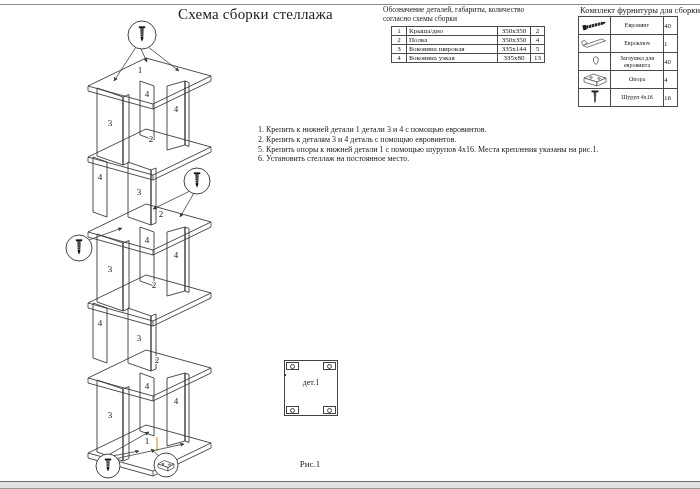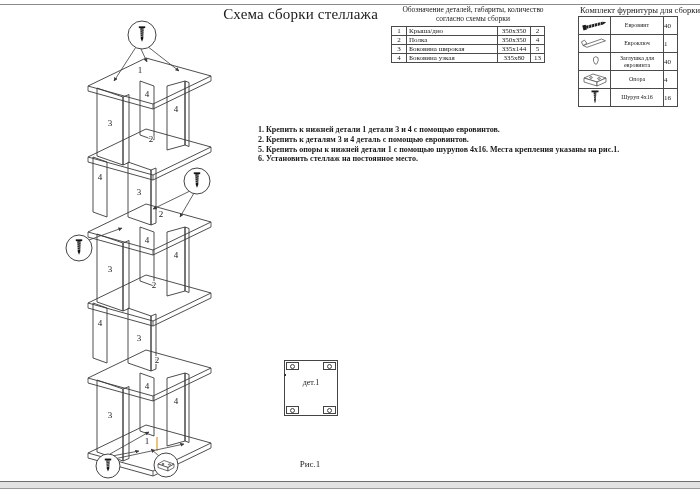--- a/index.html
+++ b/index.html
@@ -2,38 +2,38 @@
 <html><head>
 <meta charset="utf-8">
 <style>
   html,body{margin:0;padding:0;}
   body{width:700px;height:489px;background:#fff;position:relative;overflow:hidden;
        font-family:"Liberation Serif","DejaVu Serif",serif;color:#1a1a1a;}
   .page{position:absolute;inset:0;background:#fff;}
   .top-rule{position:absolute;left:0;top:4px;width:700px;height:1px;background:#8a8a8a;}
   .bottom-strip{position:absolute;left:0;top:481px;width:700px;height:8px;background:#e2e2e2;
        border-top:1px solid #6f6f6f;border-bottom:1px solid #9a9a9a;box-sizing:border-box;}
-  .title{position:absolute;left:178px;top:6px;width:200px;text-align:right;
+  .title{position:absolute;left:178px;top:6px;width:200px;text-align:left;
        font-size:15px;letter-spacing:.2px;}
-  .parts-header{position:absolute;left:383px;top:5px;width:180px;text-align:center;
+  .parts-header{position:absolute;left:383px;top:5px;width:180px;text-align:left;
        font-size:7.5px;line-height:9px;}
   table{border-collapse:collapse;}
   .parts-table{position:absolute;left:391px;top:26px;font-size:7px;}
   .parts-table td{border:1px solid #4a4a4a;height:8px;padding:0 2px;line-height:8px;}
   .parts-table td.c-num{width:10px;text-align:center;}
   .parts-table td.c-name{width:86px;}
   .parts-table td.c-size{width:28px;text-align:center;}
   .parts-table td.c-qty{width:9px;text-align:center;}
   .hw-title{position:absolute;left:568px;top:5px;width:132px;text-align:right;font-size:8.5px;}
   .hw-table{position:absolute;left:578px;top:16px;font-size:6px;}
   .hw-table td{border:1px solid #4a4a4a;padding:0;height:16px;}
   .hw-table td.h-icon{width:31px;text-align:center;}
   .hw-table td.h-name{width:50px;text-align:center;line-height:6.5px;padding:0 1px;}
   .hw-table td.h-qty{width:13px;text-align:left;font-size:7px;}
-  .instructions{position:absolute;left:258px;top:125px;width:340px;font-size:8px;line-height:9.8px;font-weight:bold;}
+  .instructions{position:absolute;left:258px;top:125px;width:340px;font-size:8px;line-height:9.8px;}
   .instructions div{white-space:nowrap;}
   .tower{position:absolute;left:50px;top:15px;width:185px;height:470px;}
   .fig1{position:absolute;left:284px;top:360px;width:52px;height:54px;border:1px solid #444;}
   .plate{position:absolute;width:11px;height:6px;border:1px solid #444;
        display:flex;align-items:center;justify-content:center;}
   .plate .hole{width:3px;height:3px;border:1px solid #444;border-radius:50%;}
   .plate.tl{left:1px;top:1px;} .plate.tr{right:1px;top:1px;}
   .plate.bl{left:1px;bottom:1px;} .plate.br{right:1px;bottom:1px;}
   .fig1-label{position:absolute;left:0;right:0;top:17px;text-align:center;font-size:8px;}
   .fig1-dot{position:absolute;left:-1px;top:13px;width:2px;height:2px;background:#333;}

